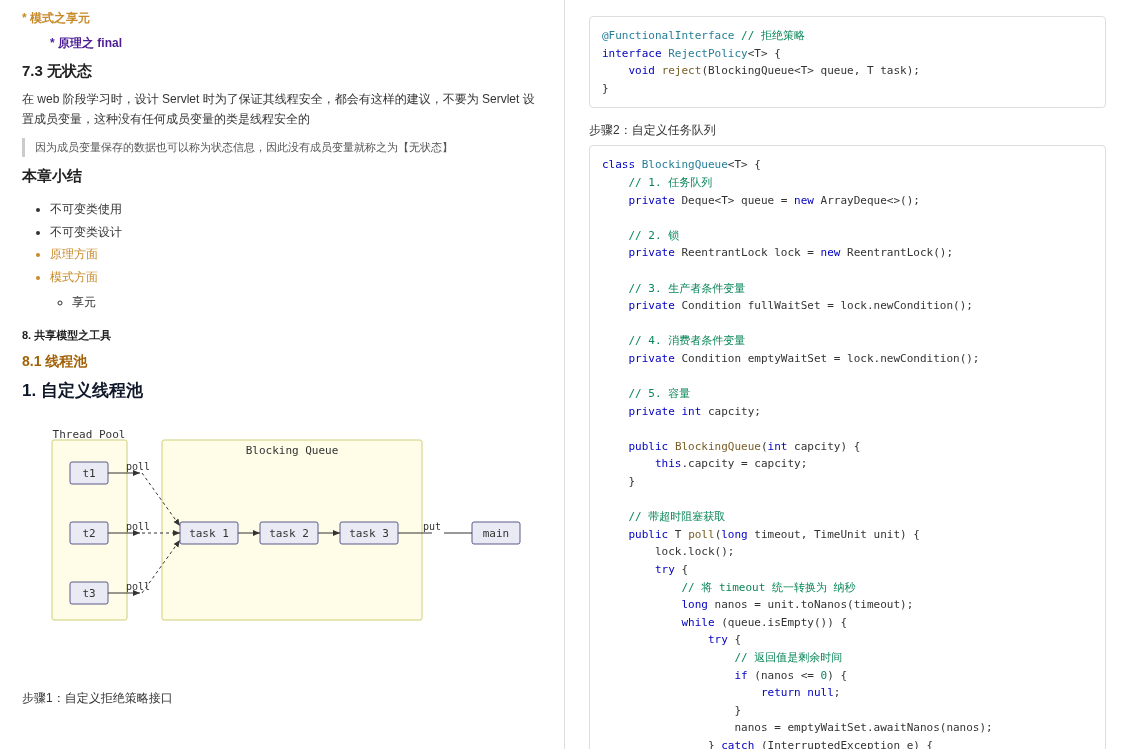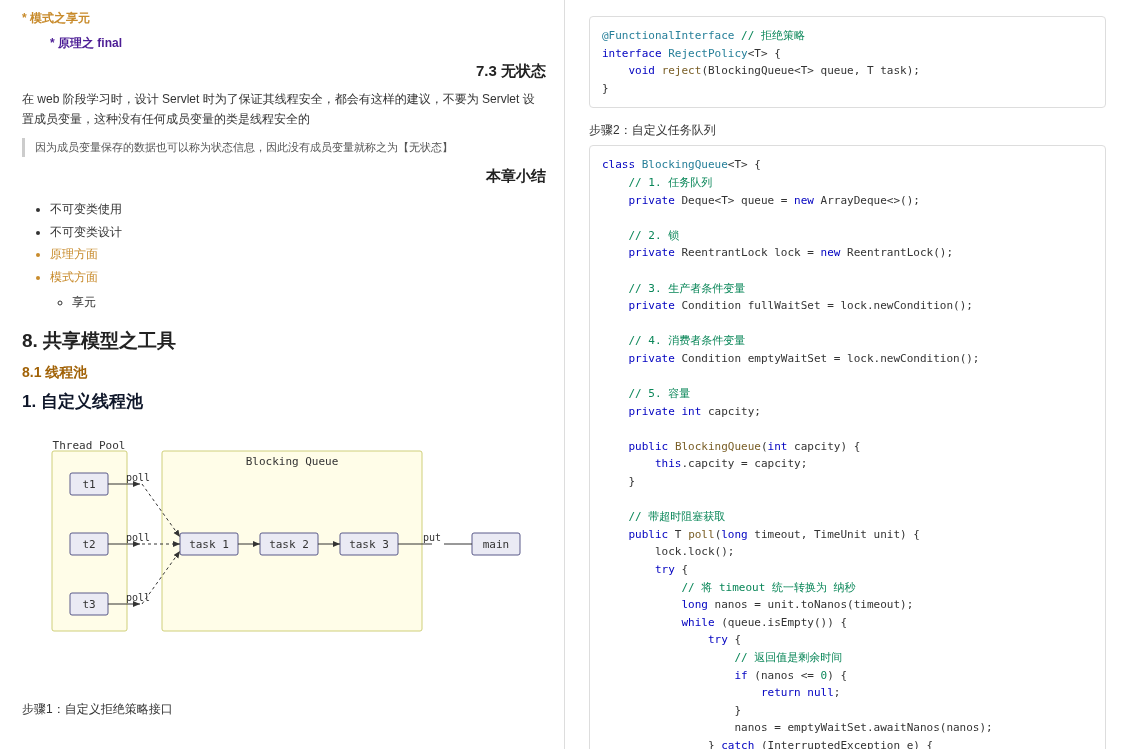--- a/index.html
+++ b/index.html
@@ -15,22 +15,22 @@
   }
   .col {
     width: 565px;
     padding: 10px 18px 10px 22px;
     overflow: hidden;
   }
   .col-left { border-right: 1px solid #ddd; }
   .col-right { padding-left: 24px; padding-right: 24px; }
 
   .orange-link { color: #c88b2c; font-weight: bold; font-size: 12px; margin-bottom: 8px; }
-  h3.section { font-size: 15px; font-weight: bold; color: #222; margin: 10px 0 8px; text-align: right; }
-  h2.big { font-size: 19px; font-weight: bold; color: #222; margin: 14px 0 8px; }
+  h3.section { font-size: 15px; font-weight: bold; color: #222; margin: 10px 0 8px; }
+  h2.big { font-size: 11px; font-weight: bold; color: #222; margin: 14px 0 8px; }
   h3.sub { font-size: 14px; font-weight: bold; color: #a16207; margin: 10px 0 8px; }
   h4.mini { font-size: 17px; font-weight: bold; color: #0f172a; margin: 8px 0 8px; }
 
   p.para { font-size: 12px; color: #333; line-height: 1.7; margin: 6px 0; }
   blockquote.quote {
     border-left: 3px solid #ccc;
     padding: 2px 0 2px 10px;
     color: #555;
     font-size: 11px;
     margin: 8px 0 10px;

